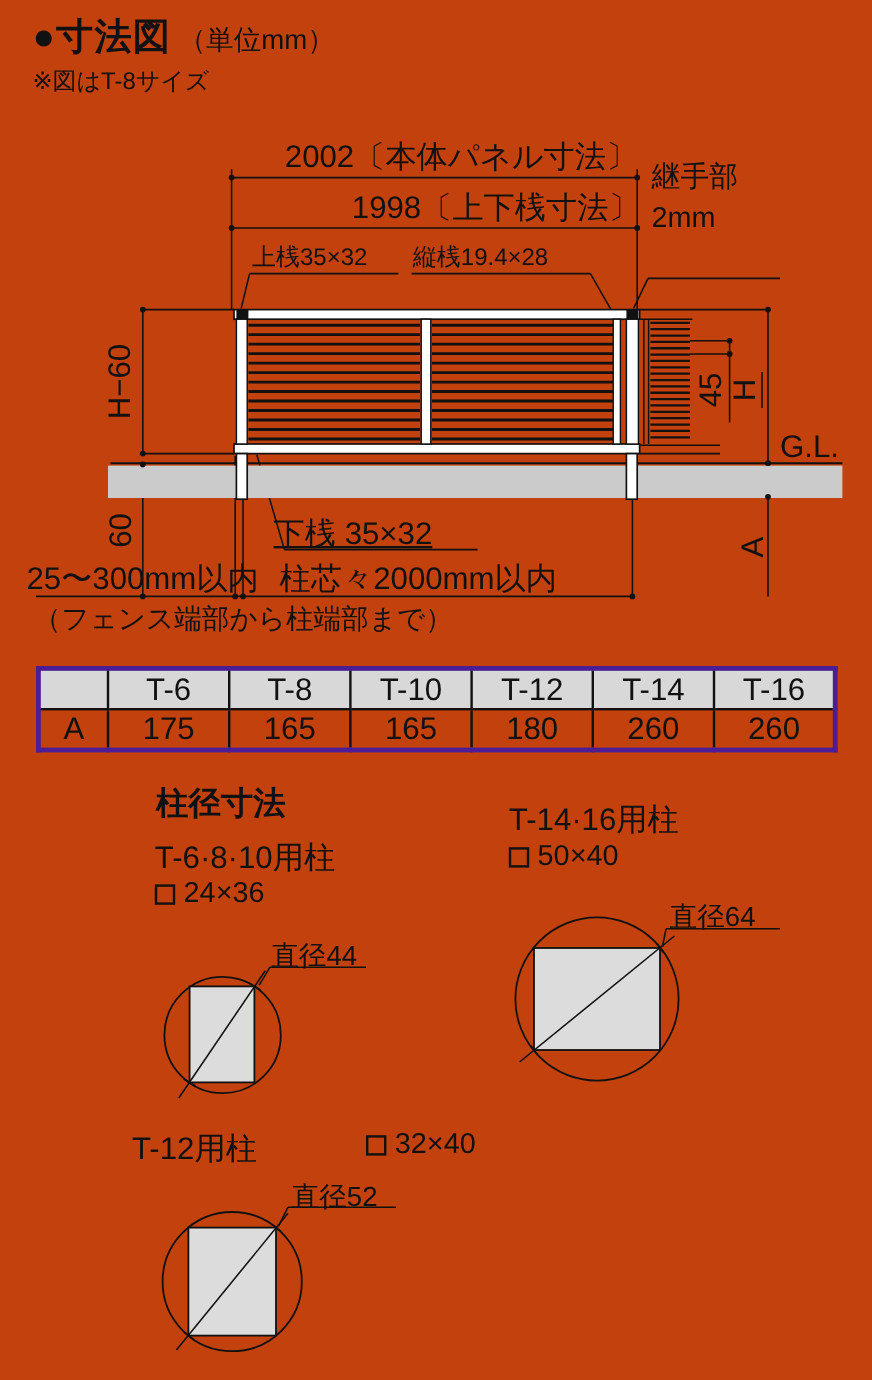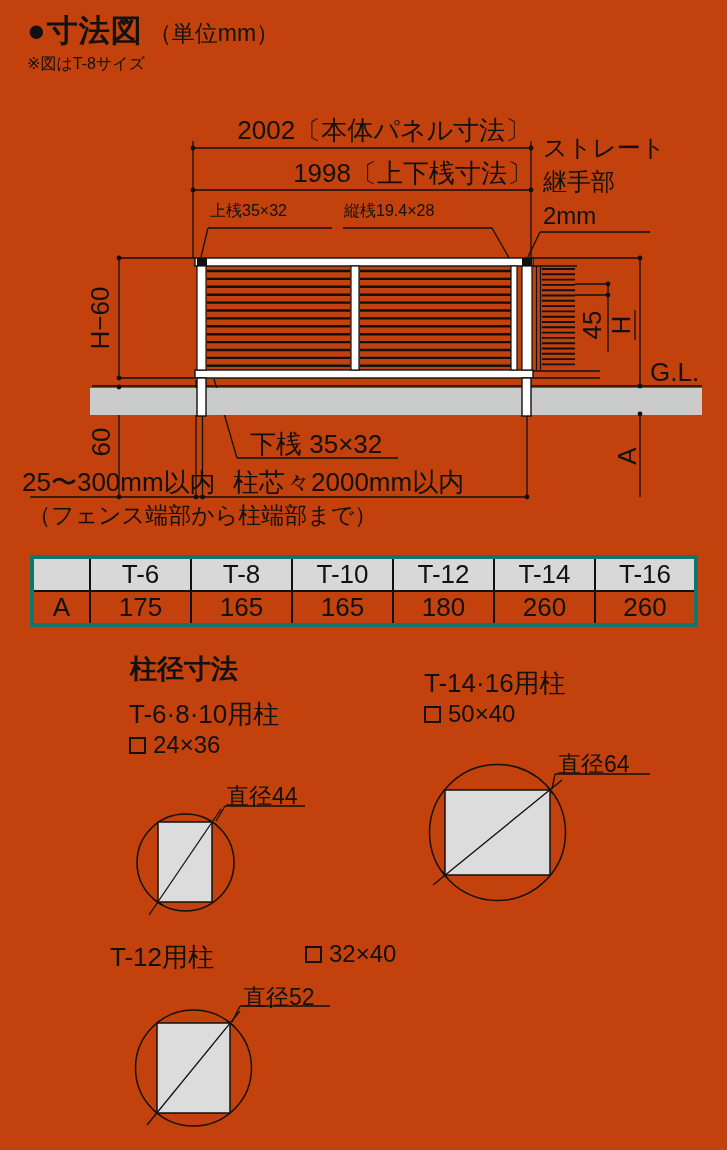--- a/index.html
+++ b/index.html
@@ -4,36 +4,36 @@
 <style>
   * { margin:0; padding:0; box-sizing:border-box; }
   body { background:#fff; }
   .page {
     position:relative; width:727px; height:1150px; background:#c2410c;
     font-family:"Liberation Sans","DejaVu Sans",sans-serif; color:#111;
     overflow:hidden;
   }
   .lbl { position:absolute; white-space:nowrap; font-size:26px; color:#111; }
   .rot { transform:translate(-50%,-50%) rotate(-90deg); transform-origin:center; }
-  .s24 { font-size:16px; }
+  .s24 { font-size:20px; }
   .s23 { font-size:23px; }
   .center { text-align:right; }
   .title-main { font-size:31px; font-weight:bold; letter-spacing:1px; }
   .title-unit { font-size:23px; font-weight:normal; margin-left:6px; }
   .joint { line-height:34px; font-size:24px; }
   svg { position:absolute; left:0; top:0; }
   .dtable {
     position:absolute; left:30px; top:555px; width:668px;
     border-collapse:collapse; table-layout:fixed;
     font-size:26px; text-align:center;
   }
   .dtable td {
     border:2px solid #111; height:32px; vertical-align:middle; padding:0;
   }
-  .dtable { border:4px solid #0f766e; }
+  .dtable { border:4px solid #4c1d95; }
   .dtable .hdr td { background:#d8d8d8; }
   .dtable td.c0 { width:58px; }
   .post-head { font-weight:bold; font-size:27px; }
   .sizerow { font-size:24px; display:flex; align-items:center; }
   .sq { display:inline-block; width:17px; height:17px; border:2px solid #111; margin-right:7px; flex:none; }
   .p26 { font-size:26px; }
 </style>
 </head>
 <body>
 
@@ -184,31 +184,30 @@
         <circle cx="202.5" cy="497" r="2.4"></circle>
       <circle cx="527" cy="497" r="2.4"></circle>
     </g>
   </svg>
 
   <div class="lbl center" style="left:193px; top:113px; width:338px;">2002〔本体パネル寸法〕</div>
   <div class="lbl center" style="left:193px; top:156px; width:340px;">1998〔上下桟寸法〕</div>
   <div class="lbl s24" style="left:210px; top:201px;">上桟35×32</div>
   <div class="lbl s24" style="left:344px; top:201px;">縦桟19.4×28</div>
   <div class="lbl joint" style="left:543px; top:131px;">
-    <div>ストレート</div>
     <div>継手部</div>
     <div>2mm</div>
   </div>
   <div class="lbl rot" style="left:100px; top:318px;">H−60</div>
   <div class="lbl rot" style="left:101px; top:442px;">60</div>
   <div class="lbl rot" style="left:592px; top:325px;">45</div>
   <div class="lbl rot" style="left:621px; top:325px;">H</div>
   <div class="lbl" style="left:650px; top:357px;">G.L.</div>
   <div class="lbl rot" style="left:627px; top:456px;">A</div>
-  <div class="lbl" style="left:250px; top:427px;">下桟 35×32</div>
+  <div class="lbl" style="left:228px; top:427px;text-decoration:underline;">下桟 35×32</div>
   <div class="lbl" style="left:233px; top:465px;">柱芯々2000mm以内</div>
   <div class="lbl" style="left:22px; top:465px;">25〜300mm以内</div>
   <div class="lbl s23" style="left:28px; top:500px;">（フェンス端部から柱端部まで）</div>
 
   <table class="dtable">
     <tbody>
         <tr class="hdr">
       <td class="c0"></td>
       <td>T-6</td>
       <td>T-8</td>

